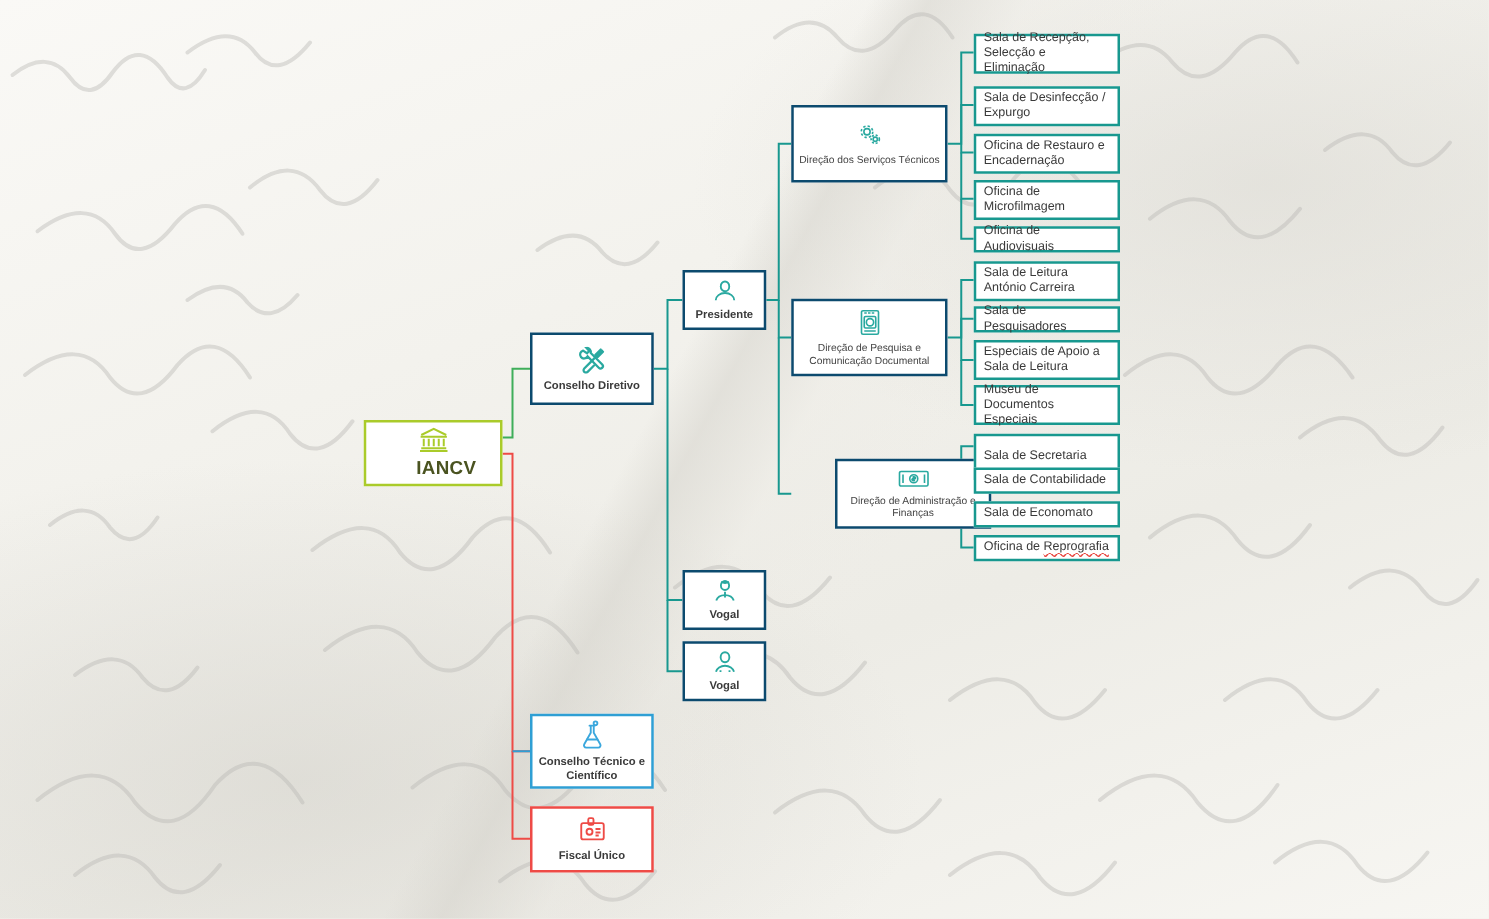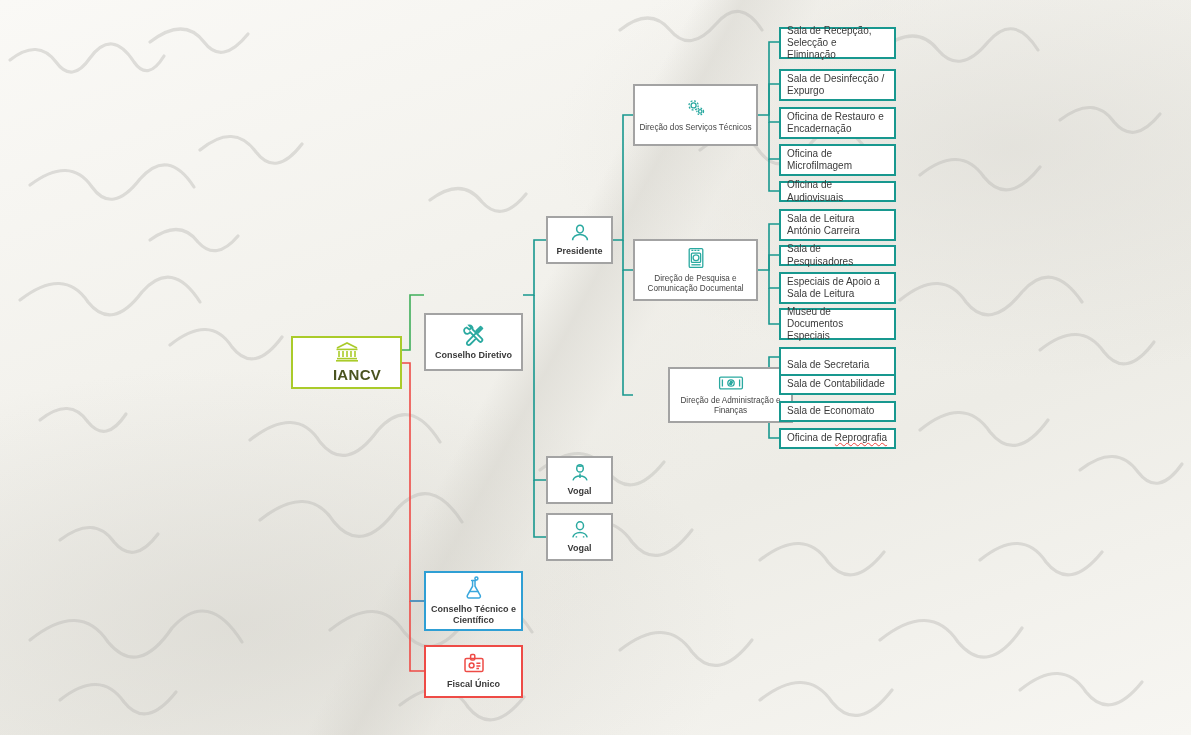--- a/index.html
+++ b/index.html
@@ -30,21 +30,21 @@
   }
   #bg-ink { position: absolute; inset: 0; opacity: 0.5; }
 
   
   #links { position: absolute; inset: 0; }
 
   
   .node {
     position: absolute;
     background: #ffffff;
-    border: 2px solid #a3a3a3;
+    border: 2px solid #0c4a6e;
     display: flex;
     flex-direction: column;
     align-items: center;
     justify-content: center;
     z-index: 5;
   }
   .node .ico { display: block; line-height: 0; }
   .node .lbl {
     color: #3a3a3a;
     text-align: center;
@@ -56,21 +56,21 @@
     left: 291px; top: 336px; width: 111px; height: 53px;
     border-color: #aacb2a;
     gap: 3px;
   }
   #n-root .lbl { font-size: 15px; font-weight: bold; color: #4a5320; letter-spacing: .3px; margin-left: 21px; }
 
   
   .card-icon { gap: 4px; }
   .card-icon .lbl { font-size: 9px; font-weight: bold; }
 
-  #n-cd   { left: 424px; top: 266px; width: 99px;  height: 58px; margin-top: 47px; }
+  #n-cd   { left: 424px; top: 266px; width: 99px;  height: 58px; }
   #n-pres { left: 546px; top: 216px; width: 67px;  height: 48px; }
   #n-vog1 { left: 546px; top: 456px; width: 67px;  height: 48px; }
   #n-vog2 { left: 546px; top: 513px; width: 67px;  height: 48px; }
 
   #n-ctc  { left: 424px; top: 571px; width: 99px;  height: 60px; border-color: #2f9fd4; }
   #n-fu   { left: 424px; top: 645px; width: 99px;  height: 53px; border-color: #ee4b46; }
 
   
   .dir { left: 633px; width: 125px; gap: 5px; }
   .dir .lbl { font-size: 8.2px; font-weight: normal; color: #444; padding: 0 4px; }

